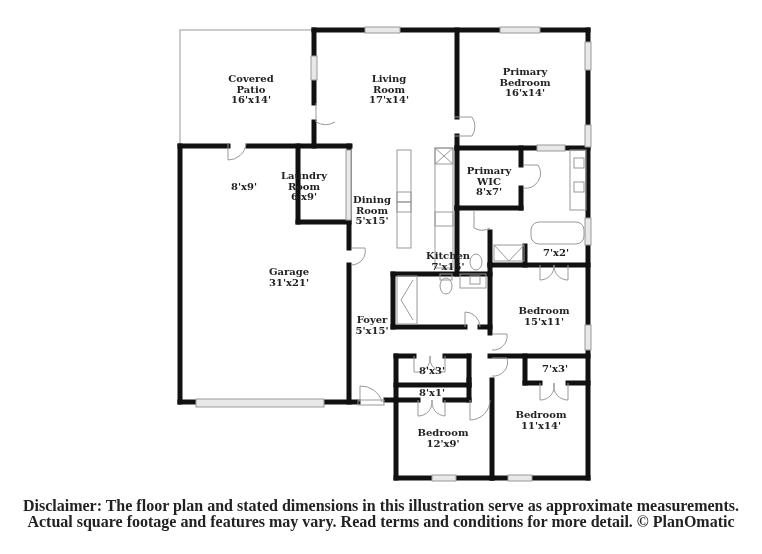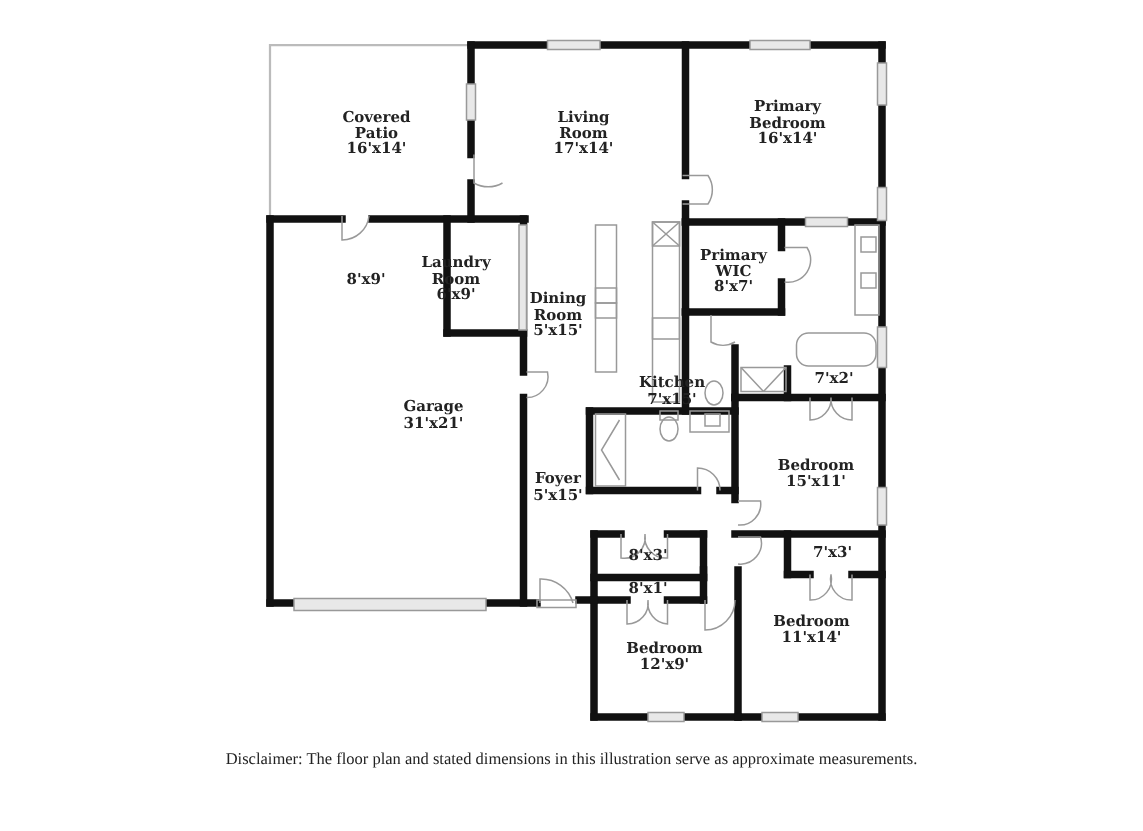--- a/index.html
+++ b/index.html
@@ -5,21 +5,21 @@
   html, body { margin: 0; padding: 0; background: #ffffff; }
   body { width: 762px; height: 554px; position: relative; overflow: hidden;
          font-family: "DejaVu Serif", "Liberation Serif", serif; }
   #plan { position: absolute; left: 0; top: 0; width: 762px; height: 554px; }
   .lbl { position: absolute; text-align: center; font-weight: bold; color: #222;
          font-family: "DejaVu Serif", "Liberation Serif", serif; line-height: 1.05; transform: translateX(-50%); white-space: nowrap; }
   .lbl span { display: block; }
   .lg { font-size: 10px; }
   .sm { font-size: 10px; }
   .disclaimer { position: absolute; left: 0; top: 498px; width: 762px; text-align: center;
-         font-family: "Liberation Serif", "DejaVu Serif", serif; font-size: 11px; color: #222; line-height: 16px; }
+         font-family: "Liberation Serif", "DejaVu Serif", serif; font-size: 16px; color: #222; line-height: 16px; font-weight: bold; }
   .disclaimer span { display: block; }
 </style>
 </head>
 <body>
 
 <svg id="plan" viewBox="0 0 762 554" xmlns="http://www.w3.org/2000/svg">
 
   <g stroke="#bbbbbb" stroke-width="1.5" fill="none">
     <polyline points="314,30 180,30 180,144"></polyline>
   </g>
@@ -238,13 +238,14 @@
   <span>Bedroom</span>
   <span>12'x9'</span>
 </div>
 <div class="lbl lg" style="left:541px; top:410px;">
   <span>Bedroom</span>
   <span>11'x14'</span>
 </div>
 
 <div class="disclaimer">
   <span>Disclaimer: The floor plan and stated dimensions in this illustration serve as approximate measurements.</span>
+  <span>Actual square footage and features may vary. Read terms and conditions for more detail. © PlanOmatic</span>
 </div>
 
 </body></html>

